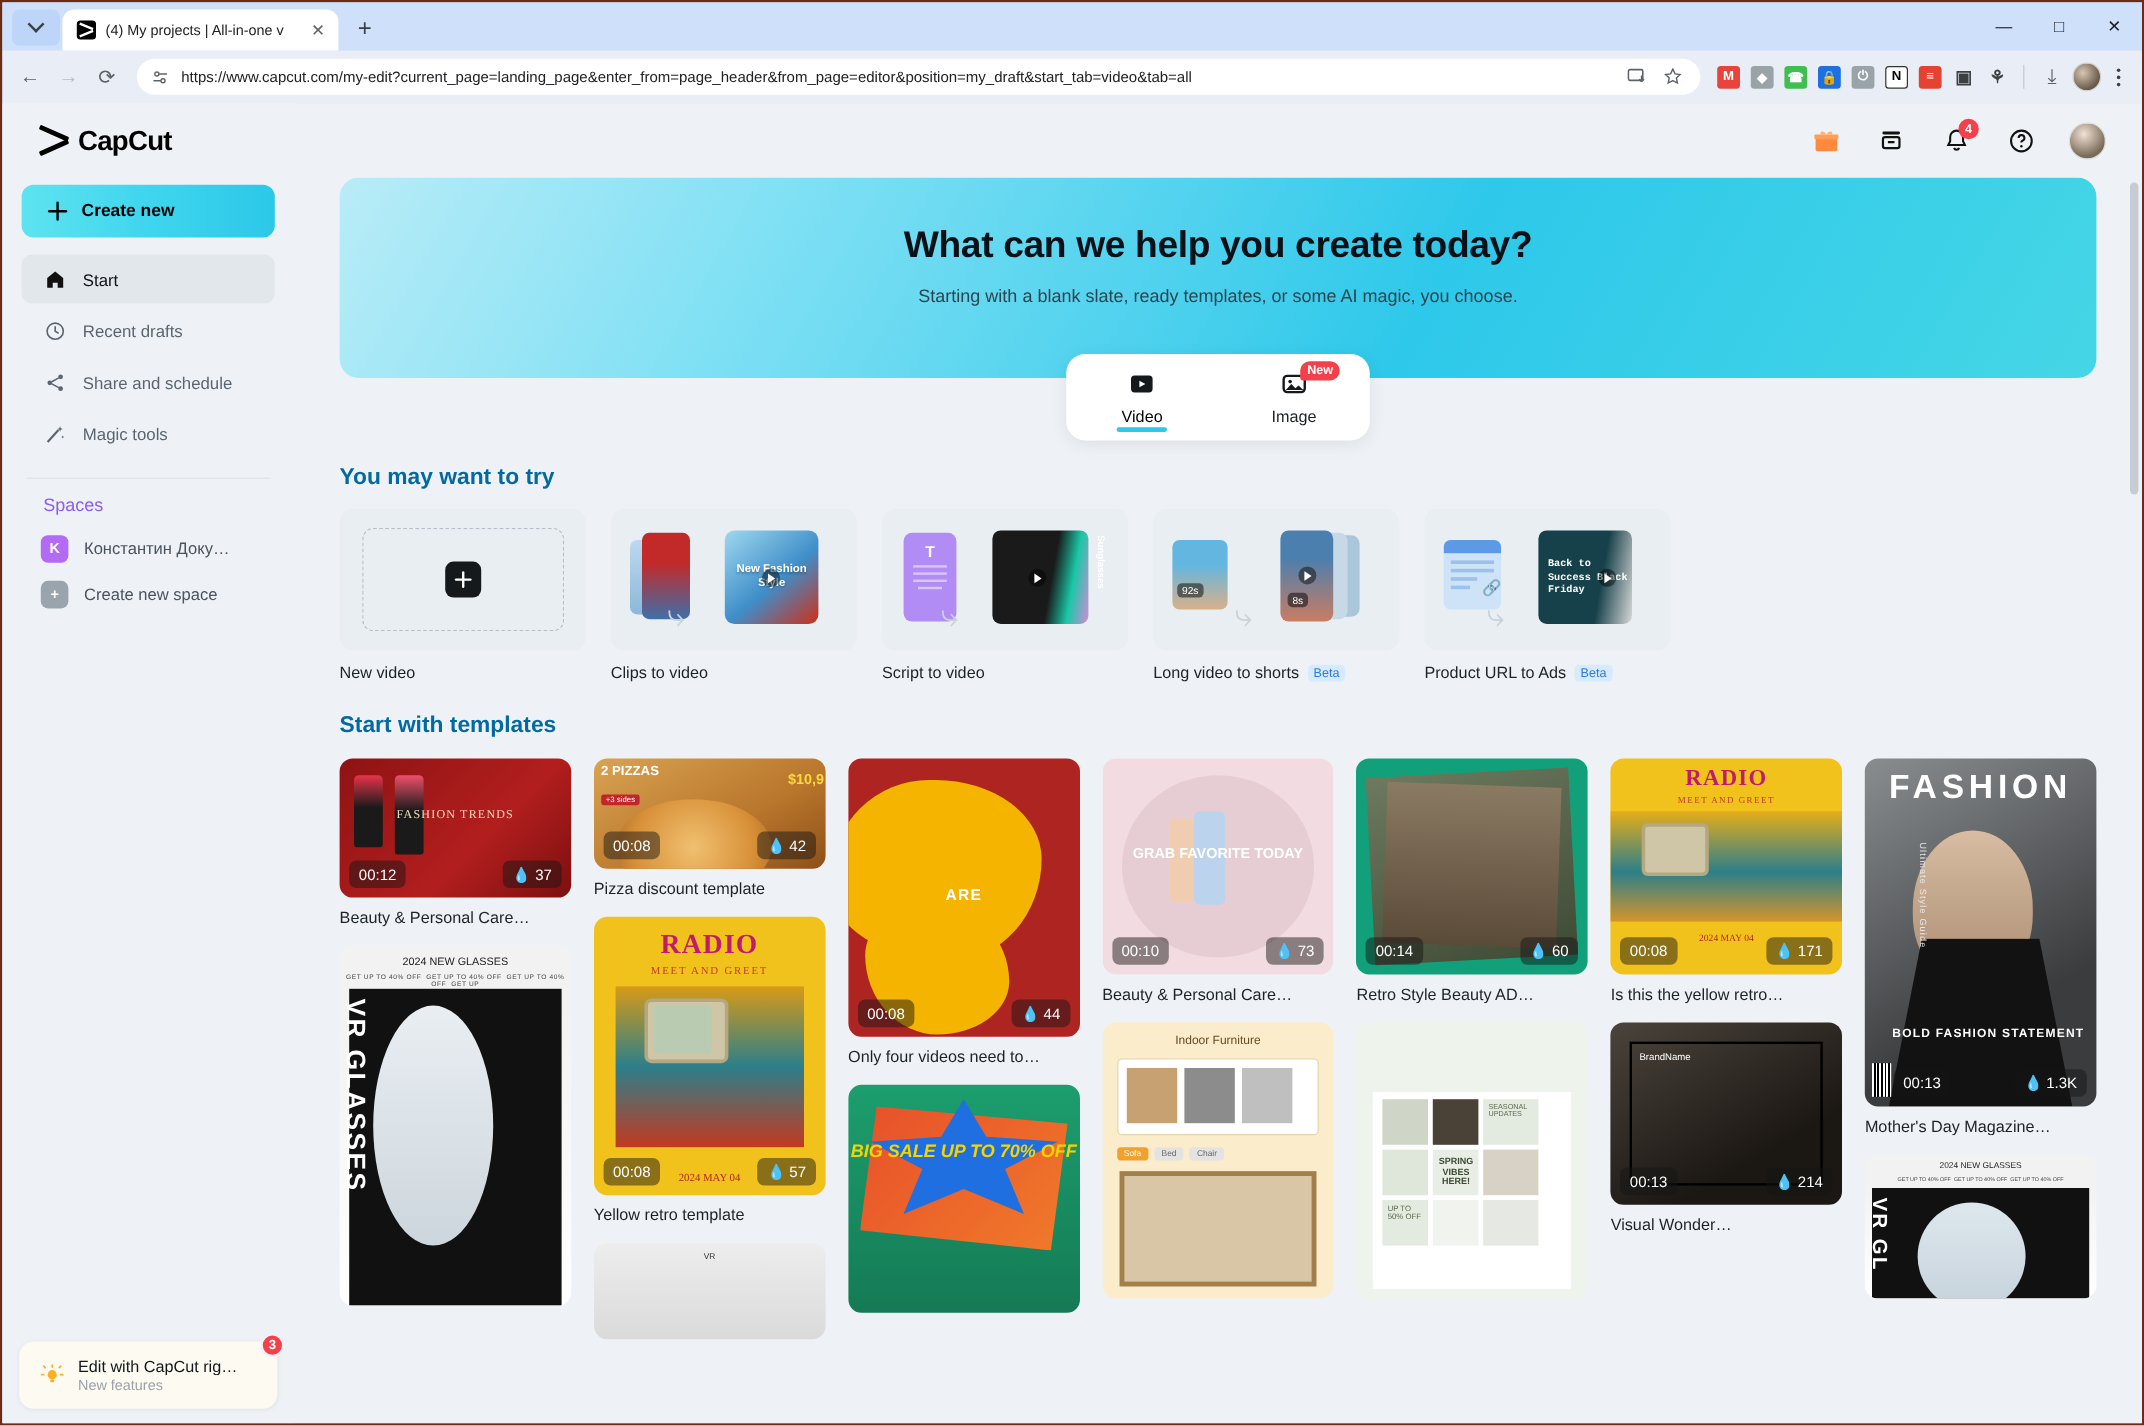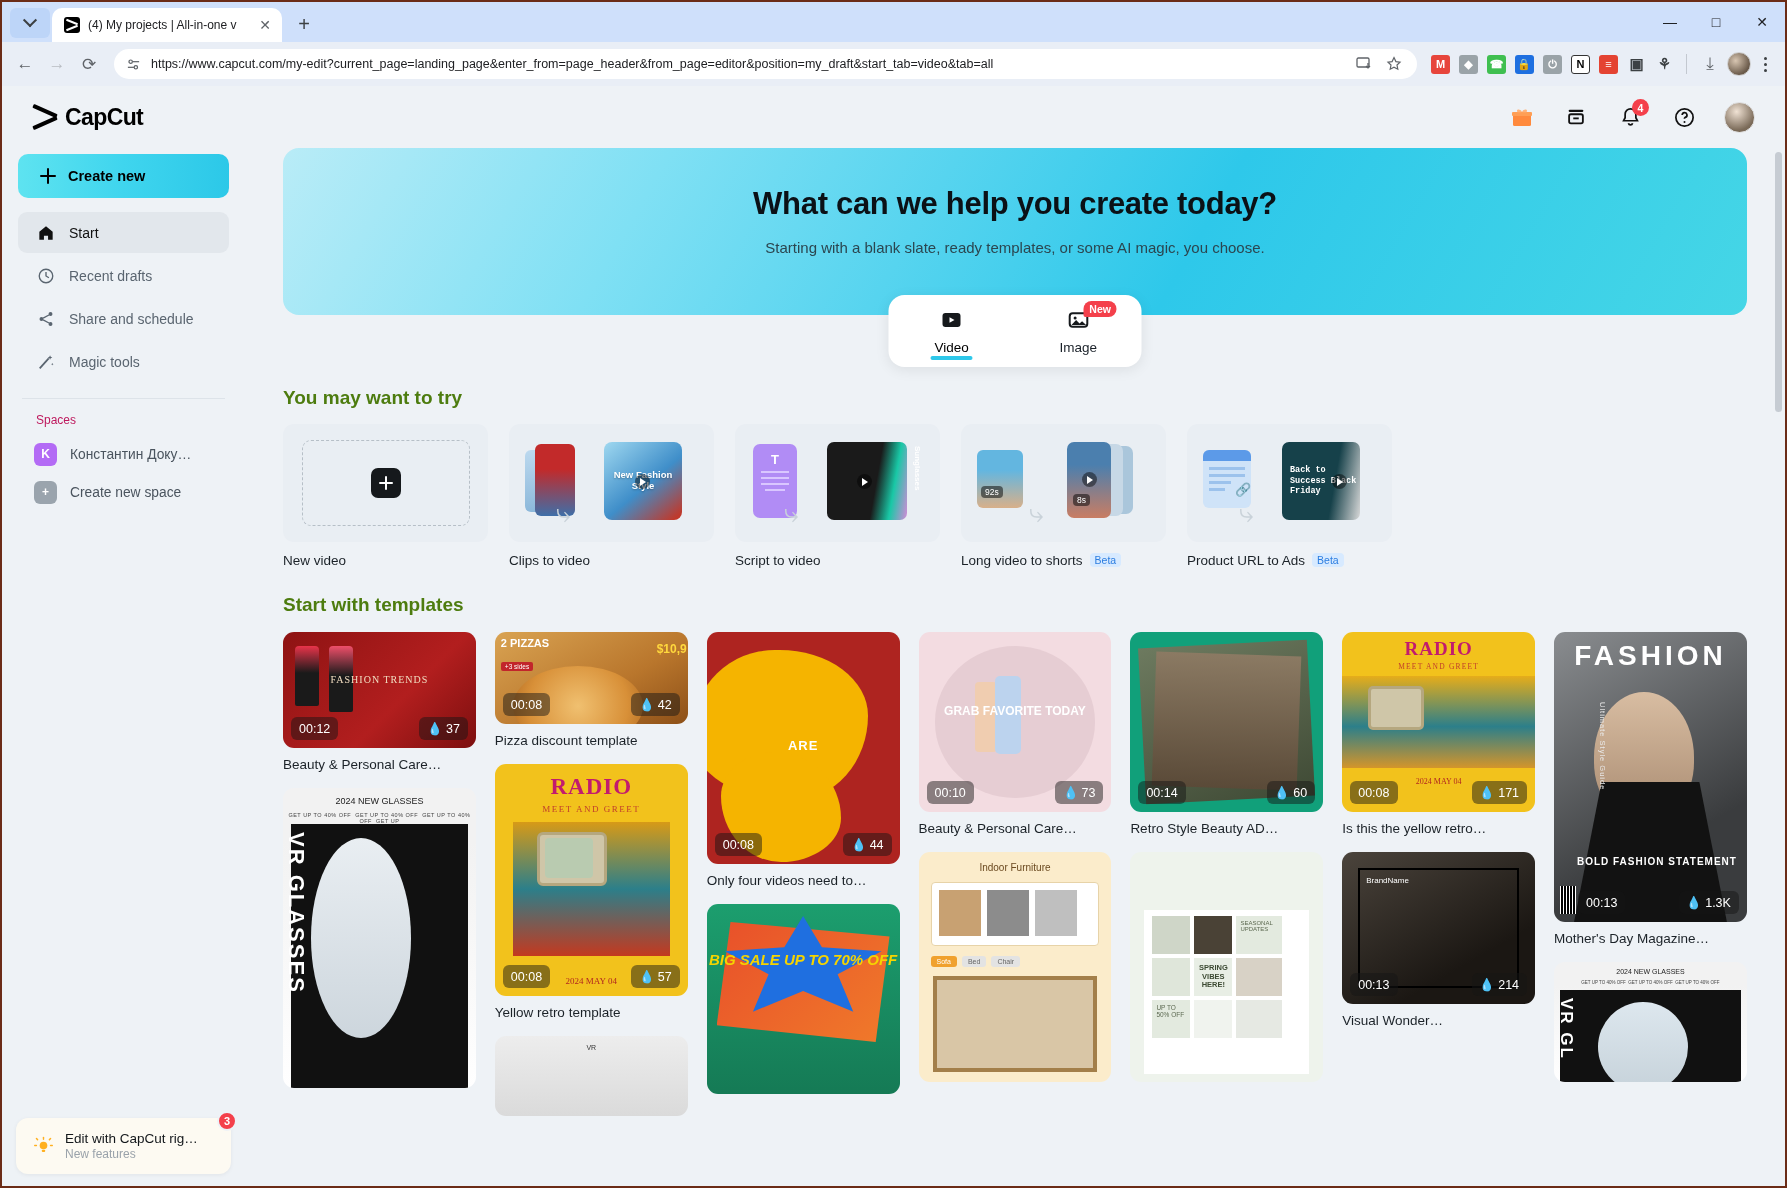--- a/index.html
+++ b/index.html
@@ -72,21 +72,21 @@
   .plus-ic { width: 16px; height:16px; position:relative; }
   .plus-ic::before,.plus-ic::after{content:"";position:absolute;background:#000;border-radius:1px;}
   .plus-ic::before{left:0;right:0;top:7px;height:2.4px;}
   .plus-ic::after{top:0;bottom:0;left:7px;width:2.4px;}
   .nav-list { margin-top: 14px; display:flex; flex-direction:column; gap: 2px; }
   .nav-item { height: 41px; border-radius: 9px; display:flex; align-items:center; gap: 14px;
               padding-left: 18px; font-size: 14px; color: #5a6570; }
   .nav-item.active { background: #e2e7ec; color: #111; font-weight: 500; }
   .nav-ic { width: 19px; height:19px; flex:0 0 auto; display:flex; align-items:center; justify-content:center; }
   .divider { height:1px; background:#dde3e9; margin: 16px 4px 0; }
-  .spaces-label { font-size: 12px; color:#be185d; padding: 14px 0 8px 18px; }
+  .spaces-label { font-size: 15px; color:#8b5cf6; padding: 14px 0 8px 18px; }
   .space-item { height: 38px; border-radius:9px; display:flex; align-items:center; gap: 13px;
                 padding-left:16px; font-size:13.8px; color:#4a545e; }
   .space-ava { width:23px;height:23px;border-radius:6px;display:flex;align-items:center;
                justify-content:center;font-size:12px;font-weight:bold;color:#fff;flex:0 0 auto;}
   .promo { position:absolute; left:14px; right:14px; bottom: 12px; height: 56px; background:#fdfaf2;
            border-radius:12px; display:flex; align-items:center; gap:11px; padding-left:16px;
            box-shadow: 0 1px 4px rgba(0,0,0,.06); }
   .promo-txt { display:flex; flex-direction:column; gap:1px; overflow:hidden; }
   .promo-t1 { font-size:13.5px; color:#13171b; white-space:nowrap; overflow:hidden; text-overflow:ellipsis;}
   .promo-t2 { font-size:12px; color:#9aa2aa; }
@@ -119,32 +119,32 @@
   .mode { flex:1 1 0; display:flex; flex-direction:column; align-items:center; justify-content:center;
           gap:7px; position:relative; }
   .mode-ic { width: 25px; height:25px; display:flex;align-items:center;justify-content:center; }
   .mode-lb { font-size: 13.5px; color:#1a2129; }
   .mode.active .mode-lb { color:#000; }
   .mode-underline { position:absolute; bottom:7px; left:50%; transform:translateX(-50%);
                     width: 42px; height: 4px; border-radius: 2px; background:#2ec8ea; }
   .new-badge { position:absolute; top: 6px; left: 54%; background:#f4404b; color:#fff;
                font-size: 10.5px; font-weight:bold; border-radius: 8px 8px 8px 2px; padding: 2px 6px; }
 
-  .sec-title { font-size: 19px; font-weight: bold; color:#4d7c0f; }
+  .sec-title { font-size: 19px; font-weight: bold; color:#0369a1; }
   .try-row { display:flex; gap: 21px; margin-top: 15px; }
   .try-card { width: 205px; }
   .try-thumb { width: 205px; height: 118px; background:#e9eef3; border-radius: 11px;
                display:flex; align-items:center; justify-content:center; overflow:hidden; position:relative;}
   .dashed-box { width: 168px; height: 86px; border: 1.6px dashed #b6bfc7; border-radius: 9px;
                 display:flex; align-items:center; justify-content:center; }
   .blk-plus { width: 30px; height: 30px; background:#16191c; border-radius: 7px; position:relative; }
   .blk-plus::before,.blk-plus::after{content:"";position:absolute;background:#fff;border-radius:1px;}
   .blk-plus::before{left:8px;right:8px;top:14px;height:2.2px;}
   .blk-plus::after{top:8px;bottom:8px;left:14px;width:2.2px;}
-  .try-label { margin-top: 11px; font-size: 13.5px; color:#1b2228; display:flex; align-items:flex-start; gap:7px;}
+  .try-label { margin-top: 11px; font-size: 13.5px; color:#1b2228; display:flex; align-items:center; gap:7px;}
   .beta { background:#d7eaff; color:#2b7de0; font-size: 10.5px; border-radius: 4px; padding: 1px 5px; }
 
   
   .tpl-title { margin-top: 26px; }
   .masonry { margin-top: 16px; column-count: 7; column-gap: 19px; height: 520px; }
   .tpl { break-inside: avoid; margin-bottom: 16px; }
   .tpl-thumb { width:100%; border-radius: 11px; position:relative; overflow:hidden;
                display:flex; align-items:center; justify-content:center; }
   .pill { position:absolute; bottom: 8px; height: 23px; border-radius: 6px;
           background: rgba(20,20,20,.48); color:#fff; font-size: 12.5px; display:flex;

